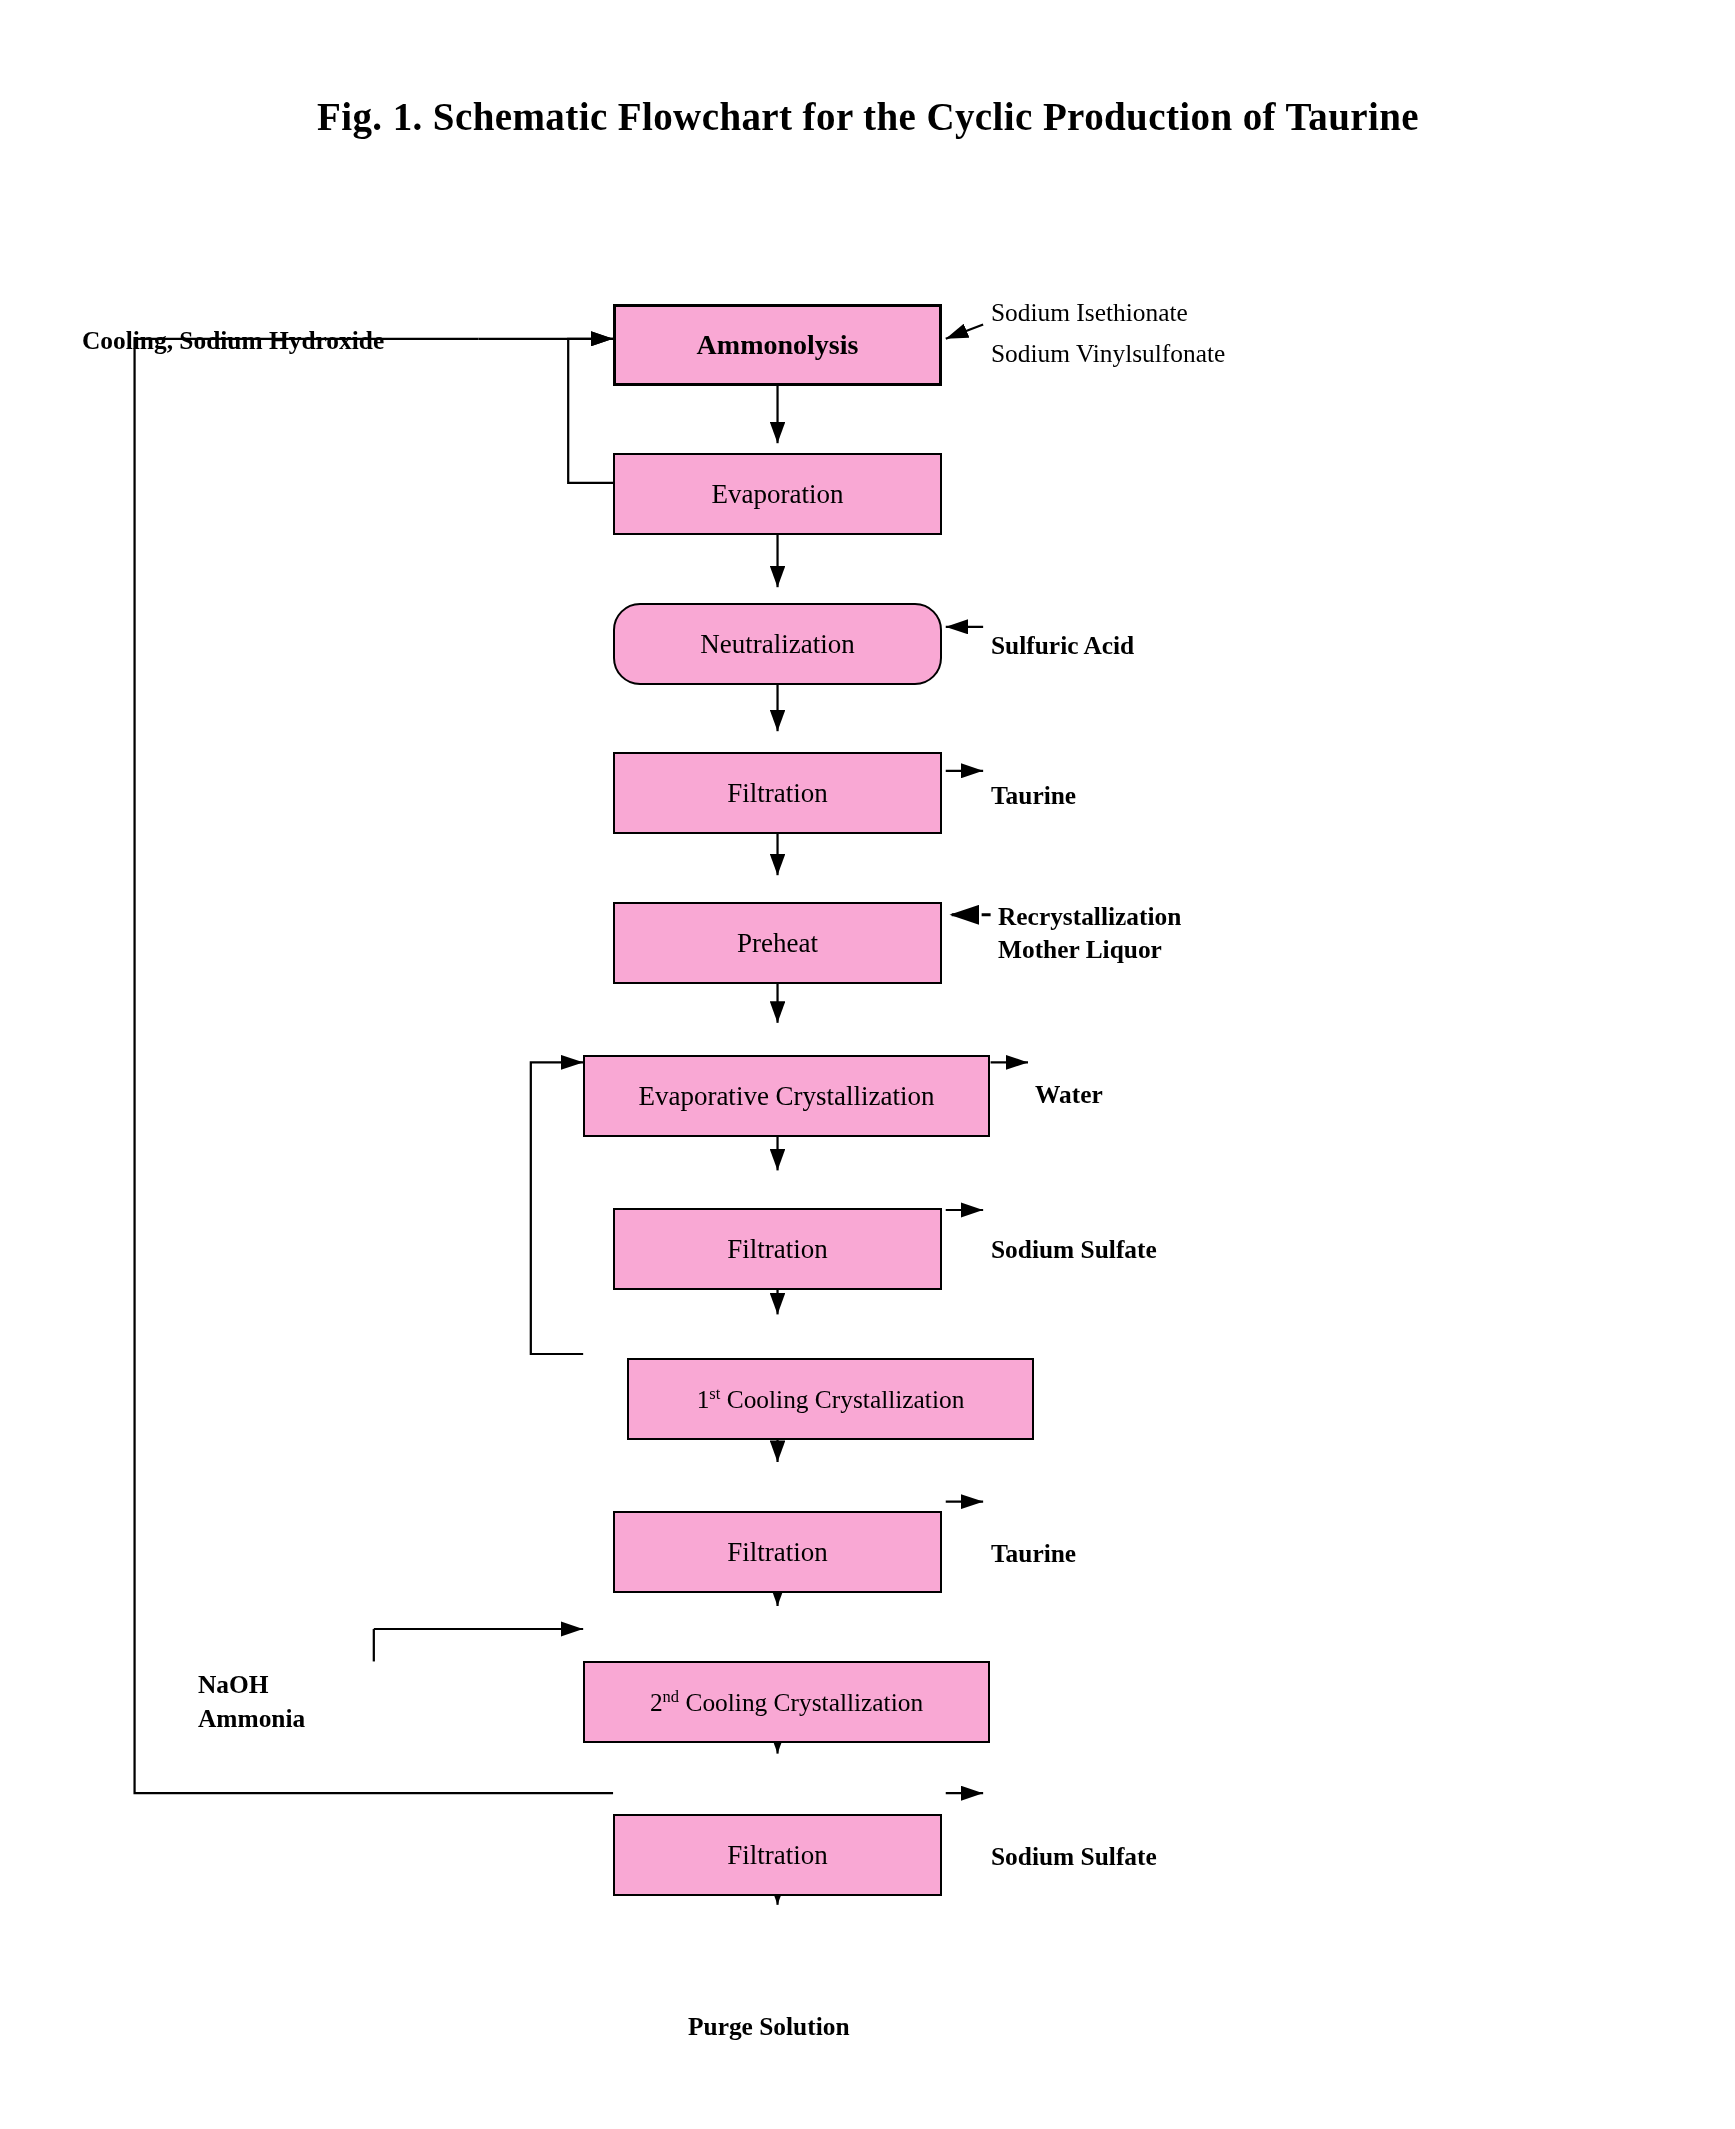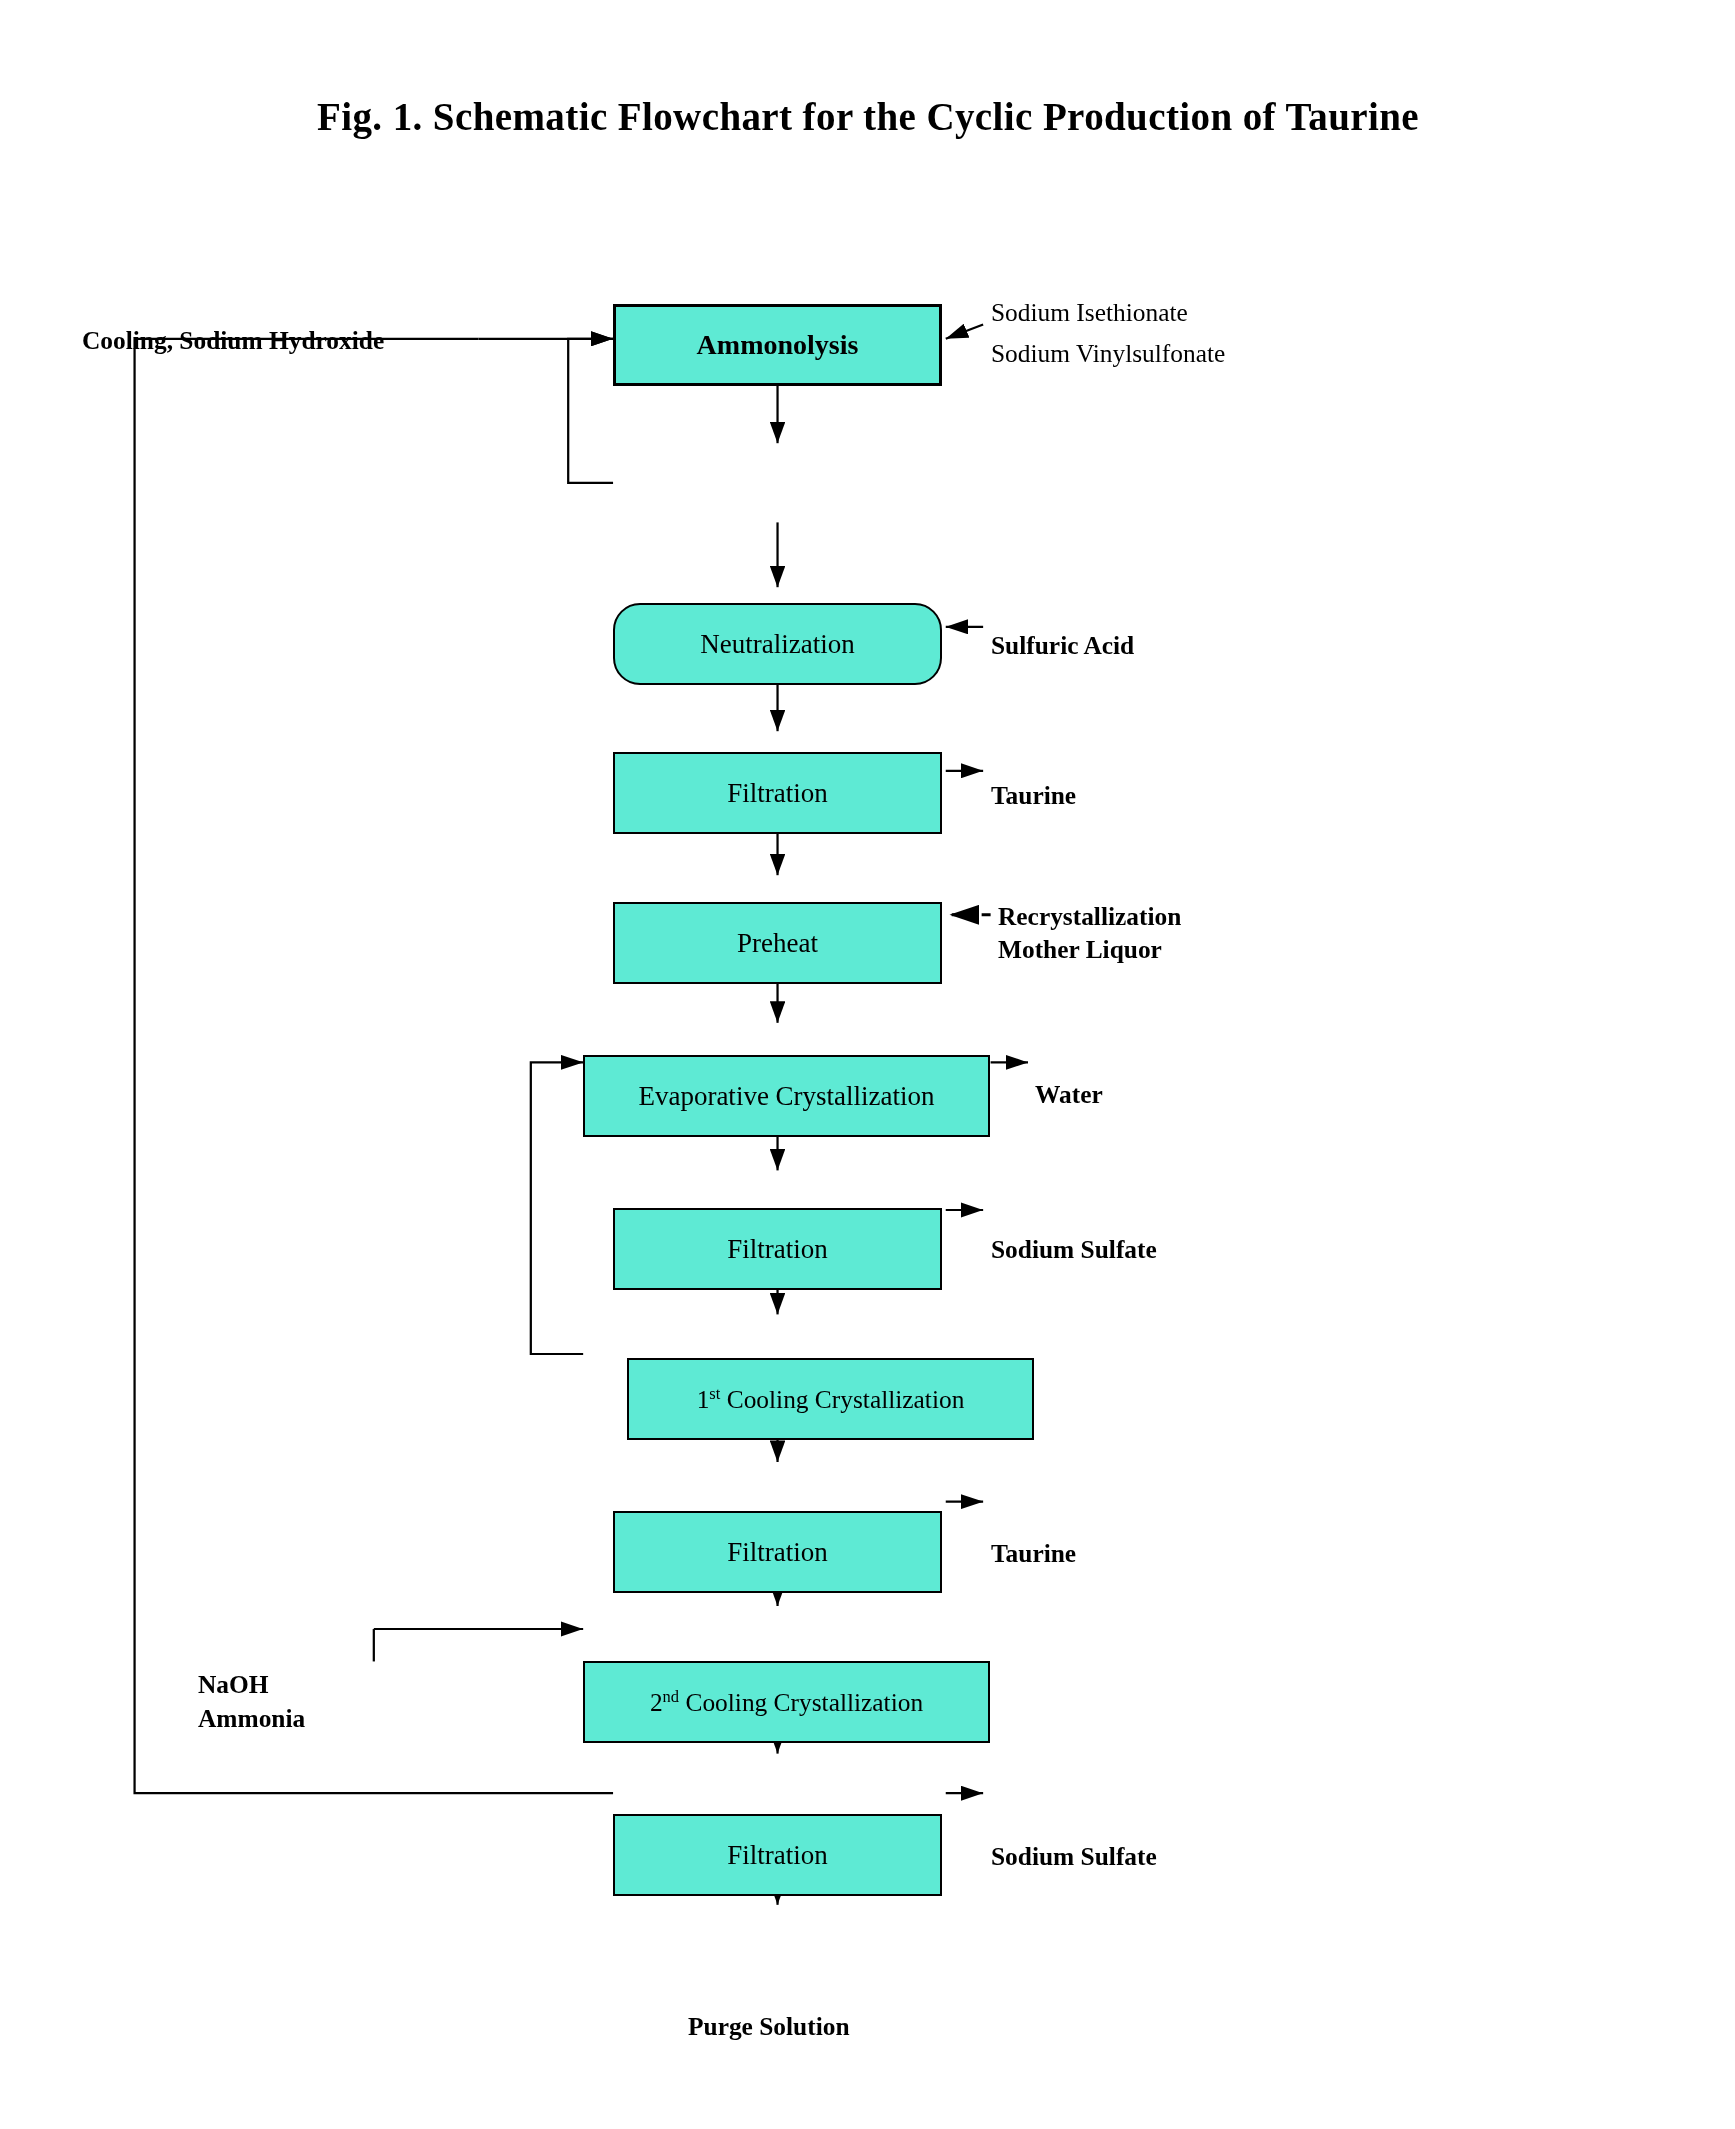--- a/index.html
+++ b/index.html
@@ -27,21 +27,21 @@
     }
     .flowchart-container {
       position: relative;
       width: 100%;
       height: 1944px;
     }
     
     .process-box {
       position: absolute;
       border: 2.2px solid #000;
-      background: #5eead4;
+      background: #f9a8d4;
       display: flex;
       align-items: center;
       justify-content: center;
       font-size: 27px;
       text-align: left;
       line-height: 1.2;
     }
     .process-box.bold-border {
       border-width: 3.7px;
     }
@@ -134,20 +134,23 @@
       <line x1="1040" y1="2290" x2="1040" y2="2390" stroke="#000" stroke-width="3" marker-end="url(#arrowhead)"></line>
 
       <polyline points="820,2235 180,2235 180,215 640,215" stroke="#000" stroke-width="3" fill="none"></polyline>
 
     </svg>
 
     <div class="process-box bold-border" style="left:613px; top:120px; width:329px; height:82px; font-weight:bold; font-size:28px;">
       <span>Ammonolysis</span>
     </div>
 
+    <div class="process-box" style="left:613px; top:269px; width:329px; height:82px;">
+      <span>Evaporation</span>
+    </div>
 
     <div class="process-box" style="left:613px; top:419px; width:329px; height:82px;border-radius:27px;">
       <span>Neutralization</span>
     </div>
 
     <div class="process-box" style="left:613px; top:568px; width:329px; height:82px;">
       <span>Filtration</span>
     </div>
 
     <div class="process-box" style="left:613px; top:718px; width:329px; height:82px;">

